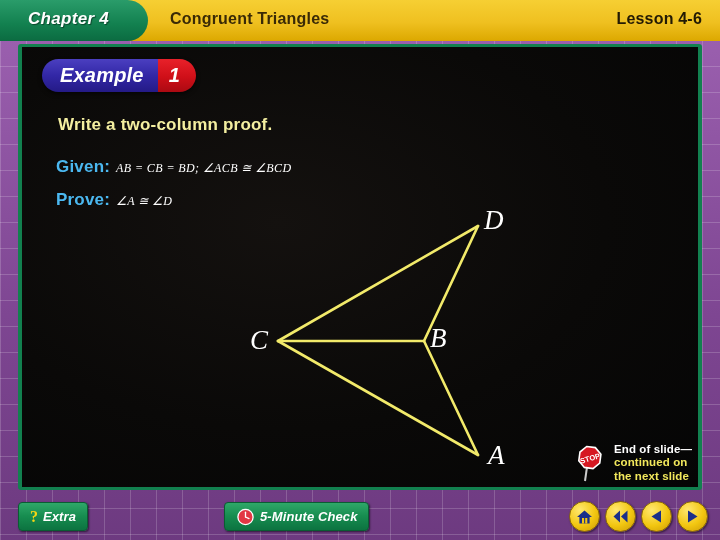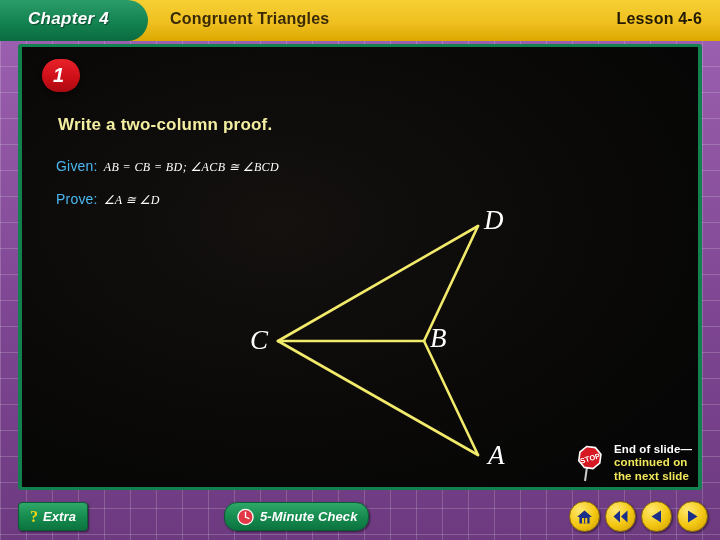--- a/index.html
+++ b/index.html
@@ -139,22 +139,22 @@
     position: absolute;
     left: 34px; top: 110px;
     white-space: nowrap;
   }
   .line-prove {
     position: absolute;
     left: 34px; top: 143px;
     white-space: nowrap;
   }
   .kw {
-    font-size: 14px;
-    font-weight: normal;
+    font-size: 17px;
+    font-weight: bold;
     color: #4bb8f0;
     letter-spacing: .2px;
   }
   .math {
     font-size: 12px;
     font-style: italic;
     color: #ffffff;
     font-family: "Liberation Serif", serif;
     letter-spacing: .4px;
     margin-left: 6px;
@@ -215,21 +215,21 @@
   .btn span.lbl {
     font-size: 13px;
     font-weight: bold;
     font-style: italic;
     color: #ffffff;
     white-space: nowrap;
     letter-spacing: .1px;
   }
   #btn-help  { left: 18px; }
   #btn-extra { left: 88px; }
-  #btn-check { left: 224px; border-radius: 13px; }
+  #btn-check { left: 224px; }
 
   .qmark {
     font-size: 16px;
     font-weight: bold;
     color: #f5d614;
     font-family: "Liberation Serif", serif;
   }
 
   .navgroup {
     position: absolute;
@@ -260,20 +260,23 @@
     <div class="header-green"></div>
     <div class="chapter-label">Chapter 4</div>
     <div class="unit-title">Congruent Triangles</div>
     <div class="lesson-label">Lesson 4-6</div>
   </div>
 
   <div class="canvas-bevel"></div>
   <div class="canvas">
 
     <div class="badge">
+      <div class="badge-main">
+        <span>Example</span>
+      </div>
       <div class="badge-num">
         <span>1</span>
       </div>
     </div>
 
     <div class="prompt">Write a two-column proof.</div>
 
     <div class="line-given">
       <span class="kw">Given:</span><span class="math">AB = CB = BD; ∠ACB ≅ ∠BCD</span>
     </div>

